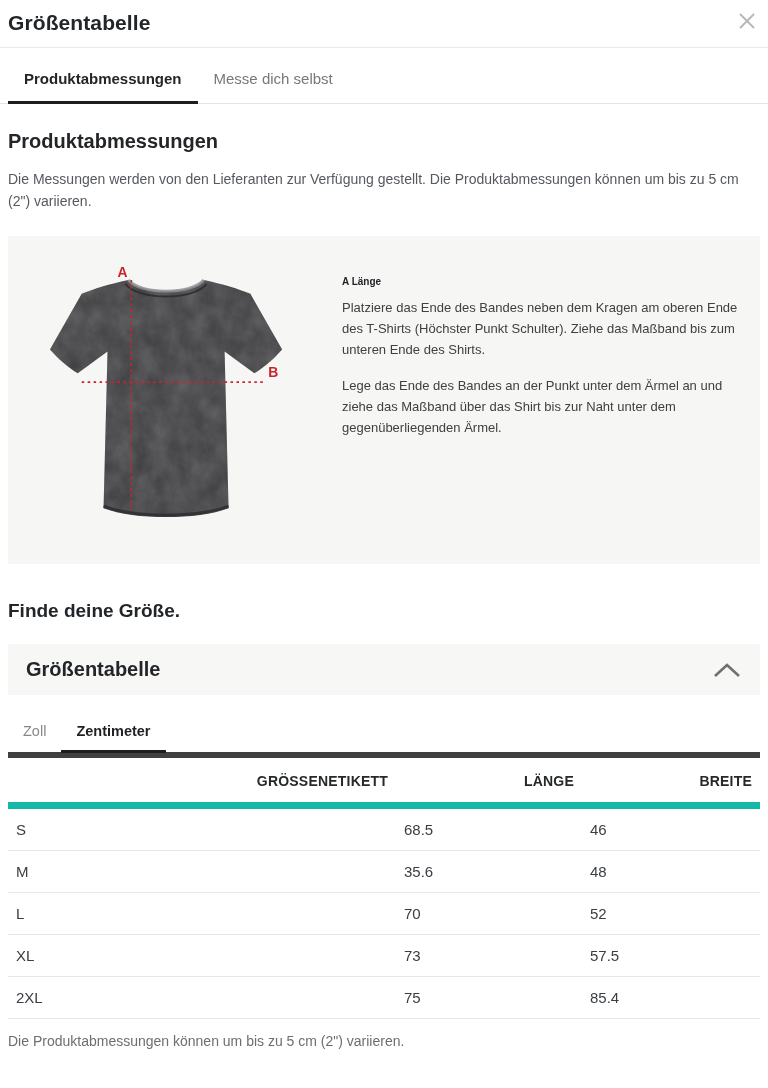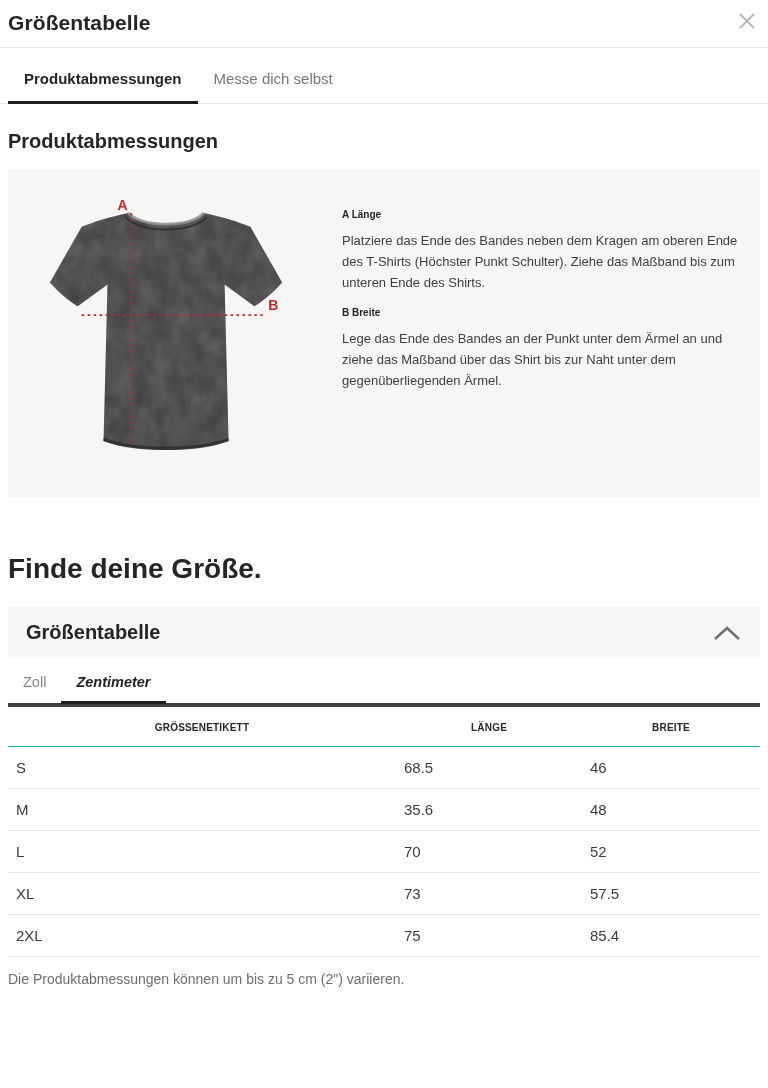--- a/index.html
+++ b/index.html
@@ -36,42 +36,42 @@
   .measure-box {
     background: #f6f6f5; margin-top: 16px; display: flex; align-items: flex-start;
     padding: 28px 18px 16px 36px; min-height: 319px;
   }
   .shirt-wrap { width: 258px; flex: 0 0 auto; }
   .measure-info { flex: 1 1 auto; margin-left: 40px; max-width: 412px; padding-top: 2px; }
   .measure-info h3 { font-size: 10px; font-weight: 700; color: #232629; margin: 10px 0 10px; }
   .measure-info p { font-size: 13px; line-height: 1.62; color: #404040; margin: 0 0 14px; }
 
   
-  h2.find-size { font-size: 28px; font-weight: 700; margin: 56px 0 0; }
+  h2.find-size { font-size: 19px; font-weight: 700; margin: 36px 0 0; }
 
   .accordion {
     background: #f7f7f6; margin-top: 22px; padding: 14px 18px;
     display: flex; align-items: center; justify-content: space-between; cursor: pointer;
   }
   .accordion-title { font-size: 20px; font-weight: 700; color: #232629; }
 
   
-  .unit-tabs { display: flex; margin-top: 16px; border-bottom: 4px solid #404040; }
+  .unit-tabs { display: flex; margin-top: 28px; border-bottom: 6px solid #404040; }
   .unit-tab {
     background: none; border: none; cursor: pointer;
     font-family: inherit; font-size: 14.5px; color: #85888b;
     padding: 0 15px 11px; border-bottom: 3px solid transparent; margin-bottom: -1px;
   }
-  .unit-tab.active { color: #1f2124; font-weight: 700; border-bottom-color: #1d1d1d; font-style: italic; }
+  .unit-tab.active { color: #1f2124; font-weight: 700; border-bottom-color: #1d1d1d; }
 
   
   table.size-table { width: 100%; border-collapse: collapse; margin-top: 0; }
   .size-table th {
-    text-align: center; font-size: 10px; font-weight: 600; color: #26292b;
-    letter-spacing: .2px; padding: 15px 8px 13px; border-bottom: 1px solid #14b8a6;
+    text-align: right; font-size: 14px; font-weight: 600; color: #26292b;
+    letter-spacing: .2px; padding: 15px 8px 13px; border-bottom: 7px solid #14b8a6;
   }
   .size-table th:nth-child(1) { width: 388px; }
   .size-table th:nth-child(2) { width: 186px; margin-left: 20px; }
   .size-table td {
     font-size: 15px; color: #3a3e42; padding: 12px 8px; border-bottom: 1px solid #e7e7e7;
   }
 
   .footnote { font-size: 14px; color: #6b6f73; margin: 14px 0 0; padding: 0 8px; }
 
   svg text.marker { font-family: "Liberation Sans", sans-serif; font-size: 14px; font-weight: 700; fill: #c9242c; }
@@ -90,20 +90,21 @@
 </header>
 
 <nav class="main-tabs">
   <button class="main-tab active">Produktabmessungen</button>
   <button class="main-tab">Messe dich selbst</button>
 </nav>
 
 <main class="content">
 
   <h2 class="section-heading">Produktabmessungen</h2>
+  <p class="body-text">Die Messungen werden von den Lieferanten zur Verfügung gestellt. Die Produktabmessungen können um bis zu 5 cm (2") variieren.</p>
 
   <section class="measure-box">
     <div class="shirt-wrap">
       <svg width="258" height="280" viewBox="0 0 260 282">
         <defs>
           <clipPath id="shirtClip">
             <path d="M85,16 C66,20 50,25 38,30 L6,86 C14,95 24,104 34,110 L64,88 L60,246 C92,258 154,258 186,246 L182,88 L212,110 C222,104 232,95 240,86 L208,30 C196,25 180,20 161,16 C150,31 96,31 85,16 Z"></path>
           </clipPath>
           <filter id="acidWash" x="0" y="0" width="100%" height="100%">
             <feTurbulence type="fractalNoise" baseFrequency="0.055 0.045" numOctaves="4" seed="11" result="n"></feTurbulence>
@@ -123,21 +124,20 @@
 
         <line x1="88" y1="16" x2="88" y2="250" stroke="#c9242c" stroke-width="1.7" stroke-dasharray="2.5 3.5"></line>
         <line x1="38" y1="119" x2="224" y2="119" stroke="#c9242c" stroke-width="1.7" stroke-dasharray="2.5 3.5"></line>
         <text class="marker" x="74" y="13">A</text>
         <text class="marker" x="226" y="114">B</text>
       </svg>
     </div>
     <div class="measure-info">
       <h3>A Länge</h3>
       <p>Platziere das Ende des Bandes neben dem Kragen am oberen Ende des T-Shirts (Höchster Punkt Schulter). Ziehe das Maßband bis zum unteren Ende des Shirts.</p>
-      <h3>B Breite</h3>
       <p>Lege das Ende des Bandes an der Punkt unter dem Ärmel an und ziehe das Maßband über das Shirt bis zur Naht unter dem gegenüberliegenden Ärmel.</p>
     </div>
   </section>
 
   <h2 class="find-size">Finde deine Größe.</h2>
 
   <div class="accordion">
     <span class="accordion-title">Größentabelle</span>
     <svg width="30" height="16" viewBox="0 0 30 16">
       <polyline points="3,14 15,3 27,14" fill="none" stroke="#707070" stroke-width="2.6"></polyline>

